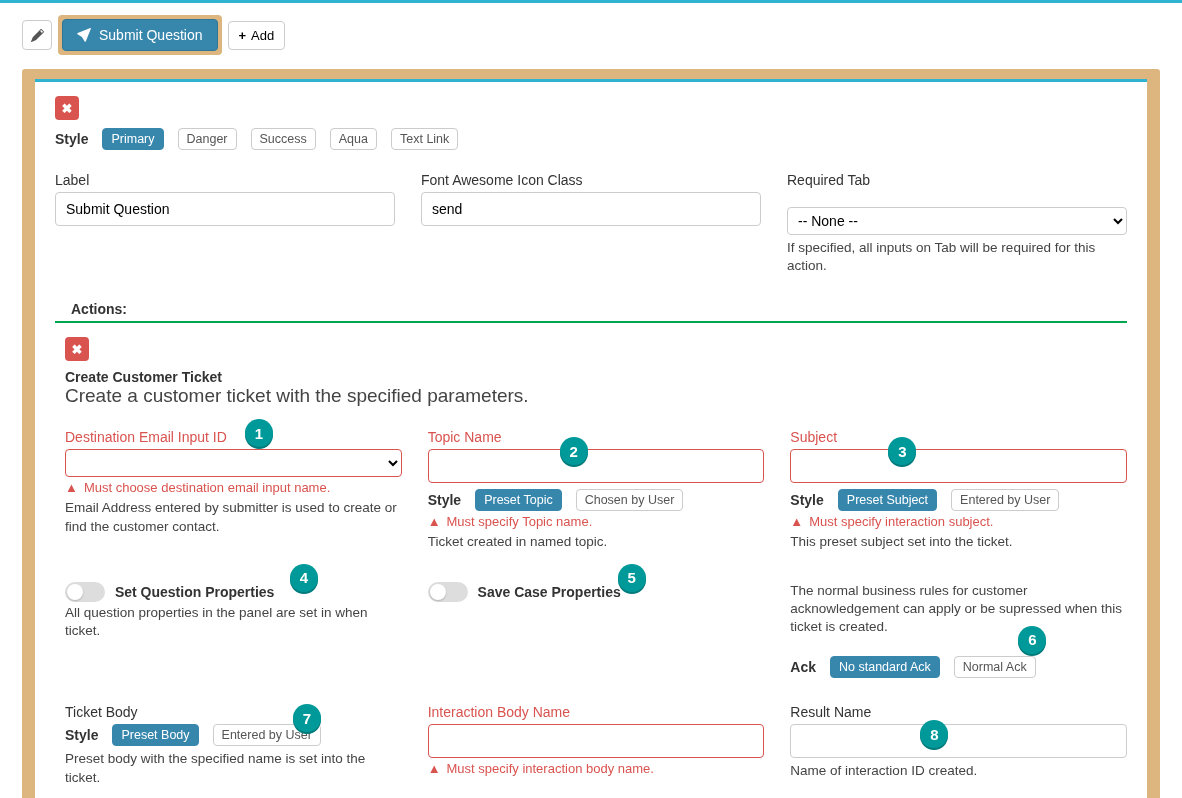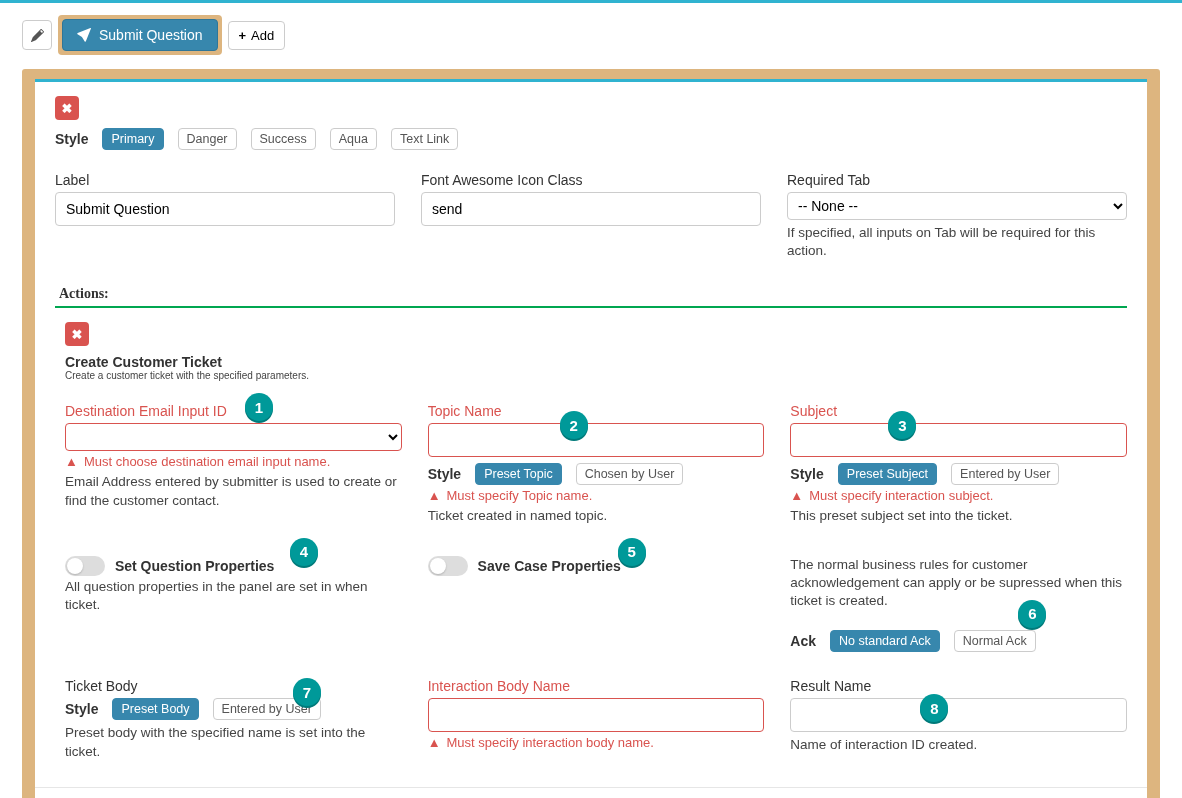--- a/index.html
+++ b/index.html
@@ -156,38 +156,37 @@
   }
   .err-msg {
     color: var(--danger);
     font-size: 13px;
     margin-top: 3px;
     display: flex;
     align-items: center;
     gap: 6px;
   }
   .actions-divider {
-    margin: 26px 0 0 4px;
+    margin: 26px 0 0 16px;
     font-weight: 700;
-    font-family: Liberation Serif, serif;
   }
   .green-hr {
     height: 2px;
     background: var(--green-accent);
     margin: 4px 0 14px 0;
   }
   .action-body {
     padding: 0 0 0 10px;
   }
   .action-title {
     font-weight: 700;
     margin-top: 8px;
   }
   .action-sub {
-    font-size: 10px;
+    font-size: 19px;
     color: var(--muted);
     margin-bottom: 20px;
   }
   .toggle {
     display: inline-block;
     vertical-align: middle;
     width: 40px; height: 20px;
     background: #ddd;
     border-radius: 10px;
     position: relative;
@@ -287,21 +286,21 @@
         <div>
           <div class="field-label">Label</div>
           <input type="text" class="text-input" value="Submit Question" style="">
         </div>
         <div>
           <div class="field-label">Font Awesome Icon Class</div>
           <input type="text" class="text-input" value="send" style="">
         </div>
         <div>
           <div class="field-label">Required Tab</div>
-          <select class="text-input" style="padding:4px 6px;">
+          <select class="text-input" style="padding:4px 6px;margin-top:15px;">
             <option>-- None --</option>
           </select>
           <div class="field-help">If specified, all inputs on Tab will be required for this action.</div>
         </div>
       </div>
 
       <div class="actions-divider">Actions:</div>
       <div class="green-hr"></div>
 
       <div class="action-body">

